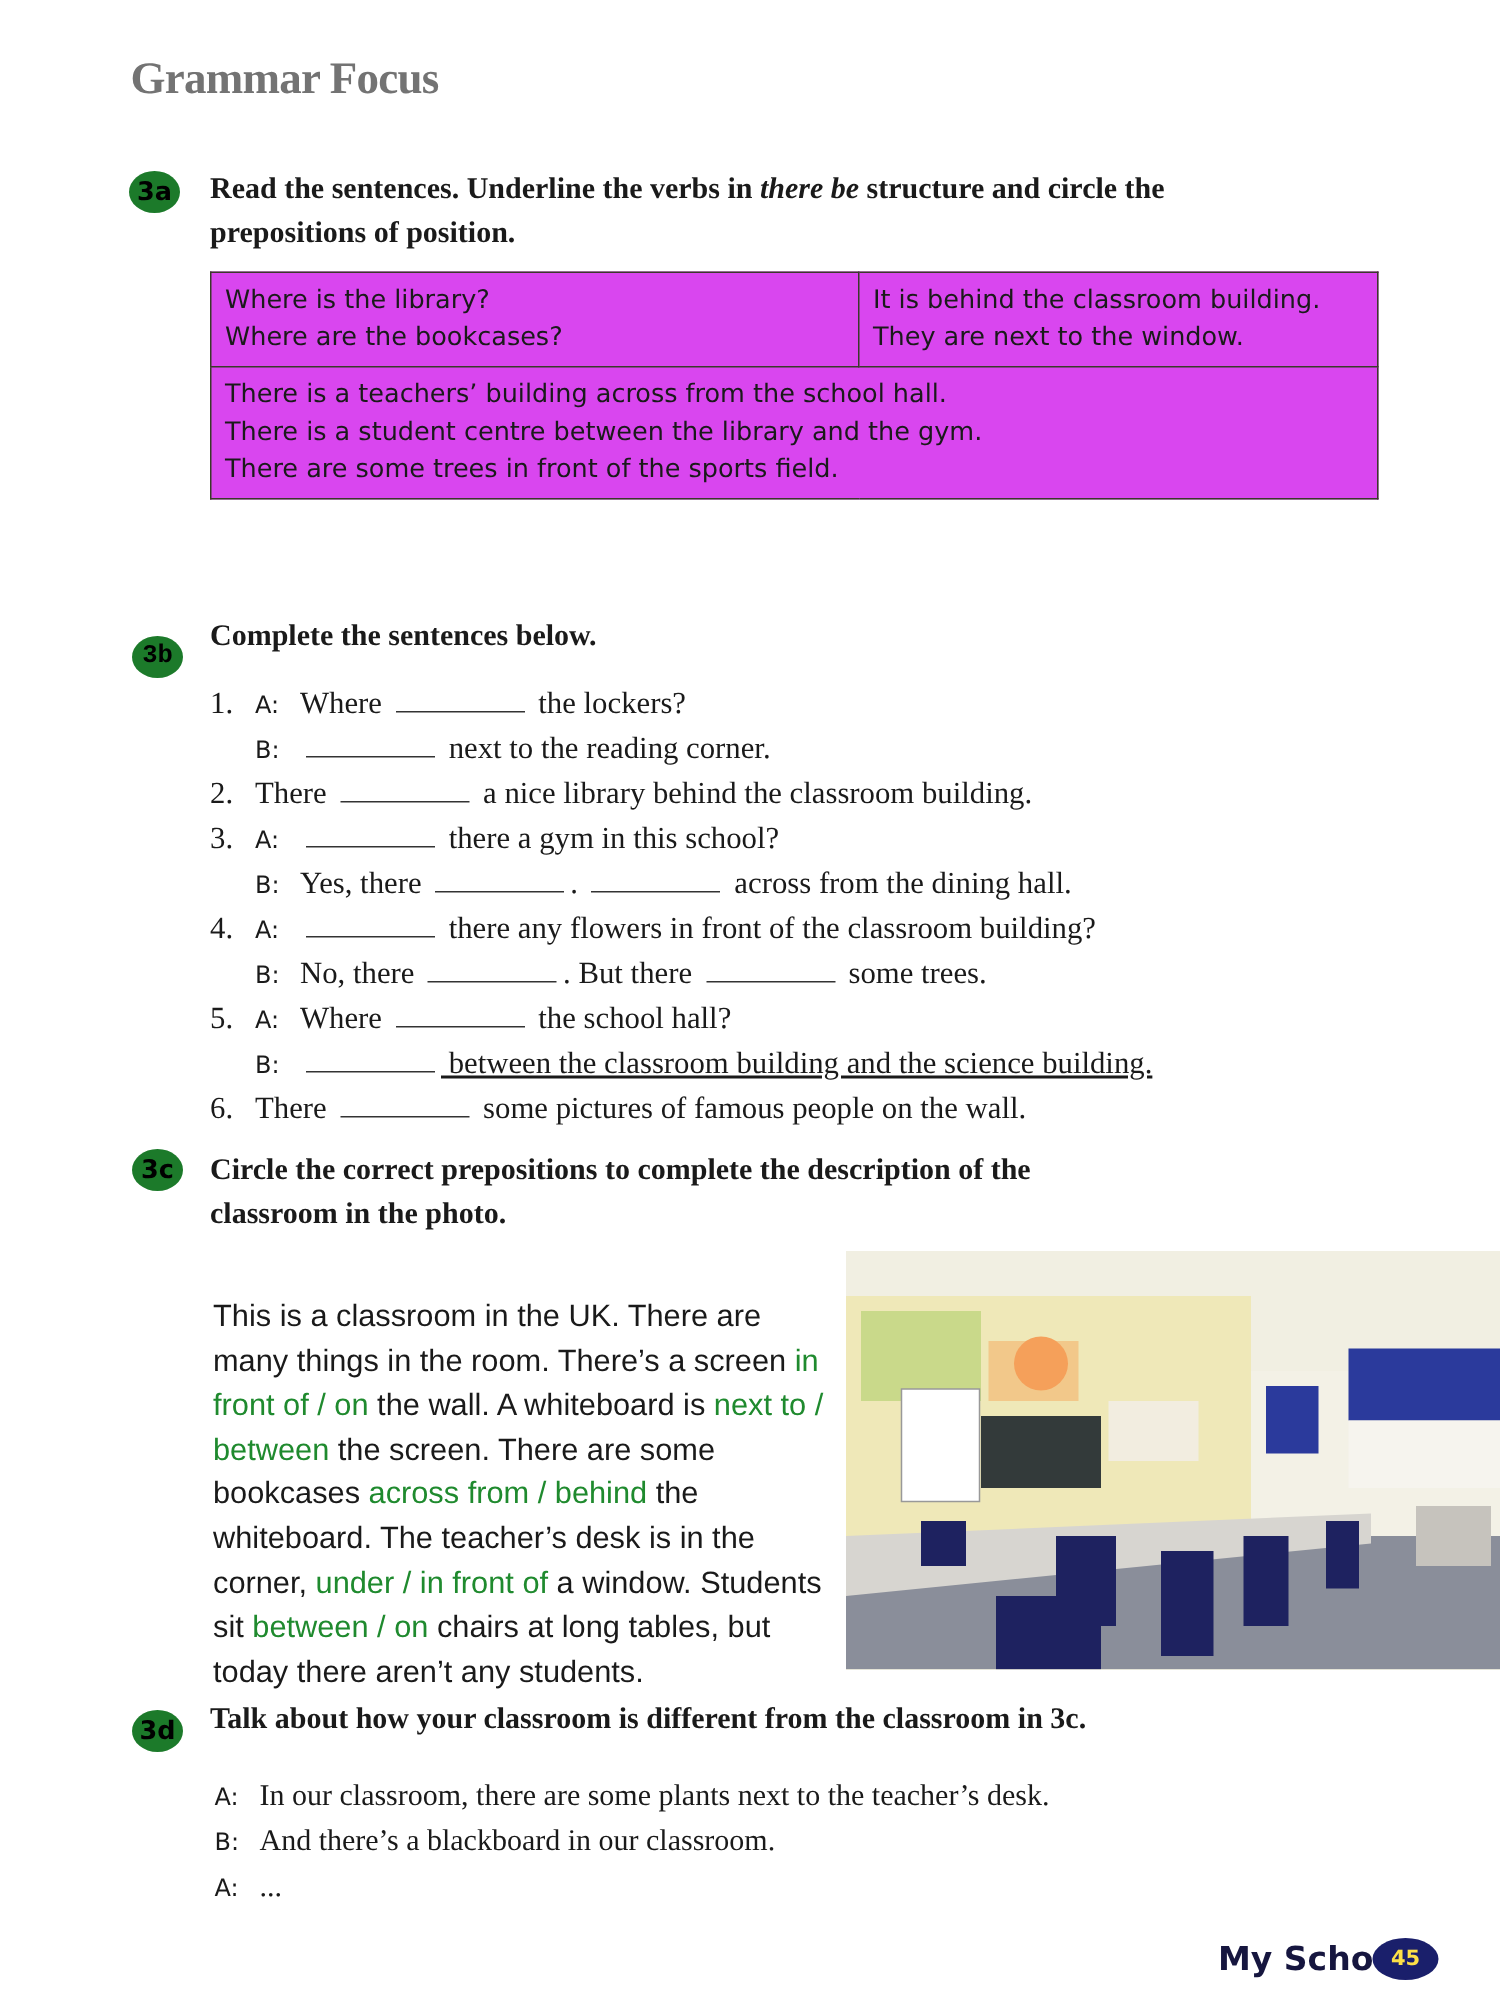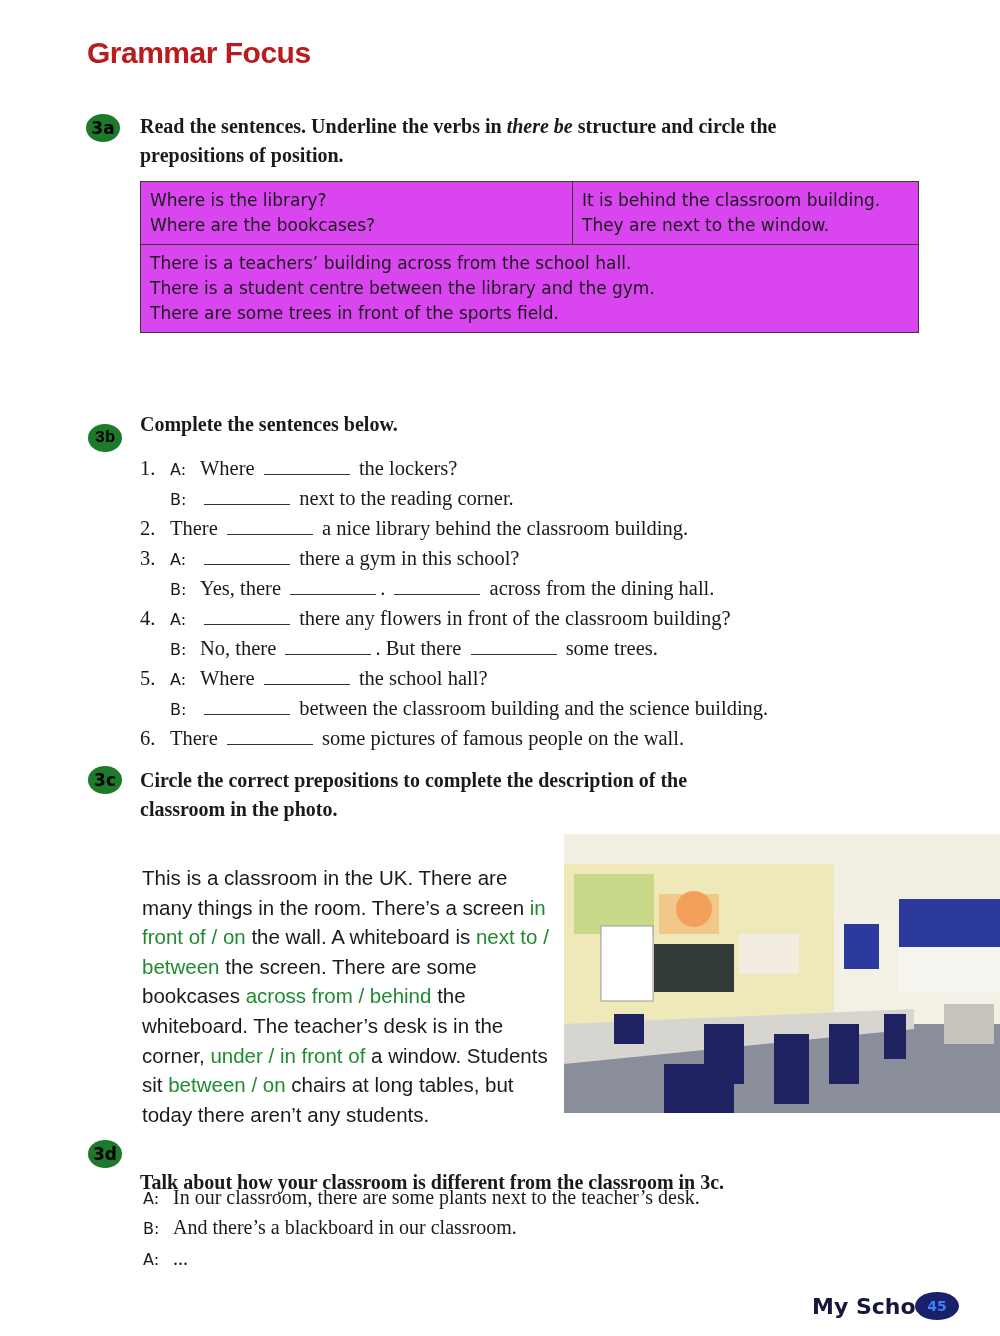--- a/index.html
+++ b/index.html
@@ -2,22 +2,22 @@
 <html><head>
 <meta charset="utf-8">
 <style>
   html, body { margin: 0; padding: 0; }
   body {
     width: 1000px; height: 1336px; background: #ffffff; position: relative; overflow: hidden;
     font-family: "DejaVu Serif", "Liberation Serif", serif; color: #1a1a1a;
   }
   .page-title {
     position: absolute; left: 87px; top: 36px;
-    font-family: Liberation Sans, sans-serif; font-weight: bold;
-    font-size: 30px; color: #b91c1c; letter-spacing: -0.5px;
+    font-family: Liberation Serif, serif; font-weight: bold;
+    font-size: 30px; color: #737373; letter-spacing: -0.5px;
   }
   .badge {
     position: absolute; width: 34px; height: 28px; border-radius: 50%;
     background: #1c7a2a; color: #000000; font-family: "DejaVu Sans", "Liberation Sans", sans-serif;
     font-weight: bold; font-size: 17px; line-height: 28px; text-align: center;
   }
   .instr {
     position: absolute; left: 140px; font-weight: bold; font-size: 18.5px; line-height: 29px;
     font-family: "Liberation Serif", "DejaVu Serif", serif; font-size: 20px;
   }
@@ -45,21 +45,21 @@
     background: #e8e2c8;
   }
   .dialog { position: absolute; left: 143px; font-family: "Liberation Serif", "DejaVu Serif", serif; font-size: 20px; }
   .dialog .spk { font-family: "DejaVu Sans", "Liberation Sans", sans-serif; font-size: 16px; display: inline-block; width: 30px; }
   .footer-label {
     position: absolute; left: 812px; top: 1294px; font-family: "DejaVu Sans", "Liberation Sans", sans-serif;
     font-size: 22px; font-weight: bold; color: #16163f;
   }
   .page-num {
     position: absolute; left: 915px; top: 1292px; width: 44px; height: 28px; border-radius: 50%;
-    background: #1a1f6b; color: #3b82f6; font-family: "DejaVu Sans", "Liberation Sans", sans-serif; font-weight: bold;
+    background: #1a1f6b; color: #fde047; font-family: "DejaVu Sans", "Liberation Sans", sans-serif; font-weight: bold;
     font-size: 14px; line-height: 28px; text-align: center;
   }
 </style>
 </head>
 <body>
 
 <div class="page-title">Grammar Focus</div>
 
 <div class="badge" style="left:86px;top:114px;">3a</div>
 <div class="instr" style="top:112px;">
@@ -93,21 +93,21 @@
 <div class="instr" style="top:410px;">Complete the sentences below.</div>
 <div id="ex3b-list">
     <div class="ex" style="top: 456px;"><span class="num">1.</span><span class="spk">A:</span><span>Where </span><span class="blank"></span><span> the lockers?</span></div>
     <div class="ex" style="top: 486px;"><span class="num"></span><span class="spk">B:</span><span class="blank"></span><span> next to the reading corner.</span></div>
     <div class="ex" style="top: 516px;"><span class="num">2.</span><span>There </span><span class="blank"></span><span> a nice library behind the classroom building.</span></div>
     <div class="ex" style="top: 546px;"><span class="num">3.</span><span class="spk">A:</span><span class="blank"></span><span> there a gym in this school?</span></div>
     <div class="ex" style="top: 576px;"><span class="num"></span><span class="spk">B:</span><span>Yes, there </span><span class="blank"></span><span>. </span><span class="blank"></span><span> across from the dining hall.</span></div>
     <div class="ex" style="top: 606px;"><span class="num">4.</span><span class="spk">A:</span><span class="blank"></span><span> there any flowers in front of the classroom building?</span></div>
     <div class="ex" style="top: 636px;"><span class="num"></span><span class="spk">B:</span><span>No, there </span><span class="blank"></span><span>. But there </span><span class="blank"></span><span> some trees.</span></div>
     <div class="ex" style="top: 666px;"><span class="num">5.</span><span class="spk">A:</span><span>Where </span><span class="blank"></span><span> the school hall?</span></div>
-    <div class="ex" style="top: 696px;"><span class="num"></span><span class="spk">B:</span><span class="blank"></span><span> between the classroom building and the science building.</span></div>
+    <div class="ex" style="top: 696px; text-decoration: underline;"><span class="num"></span><span class="spk">B:</span><span class="blank"></span><span> between the classroom building and the science building.</span></div>
     <div class="ex" style="top: 726px;"><span class="num">6.</span><span>There </span><span class="blank"></span><span> some pictures of famous people on the wall.</span></div>
   </div>
 
 <div class="badge" style="left:88px;top:766px;">3c</div>
 <div class="instr" style="top:766px;">
   <span>Circle the correct prepositions to complete the description of the</span><br>
   <span>classroom in the photo.</span>
 </div>
 <div class="para" id="para3c"><span>This is a classroom in the UK. There are many things in the room. There’s a screen </span><span class="green">in front of / on</span><span> the wall. A whiteboard is </span><span class="green">next to / between</span><span> the screen. There are some bookcases </span><span class="green">across from / behind</span><span> the whiteboard. The teacher’s desk is in the corner, </span><span class="green">under / in front of</span><span> a window. Students sit </span><span class="green">between / on</span><span> chairs at long tables, but today there aren’t any students.</span></div>
 
@@ -132,19 +132,19 @@
     <rect x="140" y="190" width="40" height="60" fill="#1e2260"></rect>
     <rect x="210" y="200" width="35" height="70" fill="#1e2260"></rect>
     <rect x="265" y="190" width="30" height="60" fill="#1e2260"></rect>
     <rect x="320" y="180" width="22" height="45" fill="#1e2260"></rect>
     <rect x="100" y="230" width="70" height="49" fill="#1e2260"></rect>
     <rect x="380" y="170" width="50" height="40" fill="#c6c3bd"></rect>
   </svg>
 </div>
 
 <div class="badge" style="left:88px;top:1140px;">3d</div>
-<div class="instr" style="top:1168px;">Talk about how your classroom is different from the classroom in 3c.</div>
+<div class="instr" style="top:1132px;">Talk about how your classroom is different from the classroom in 3c.</div>
 <div class="dialog" style="top:1186px;"><span class="spk">A:</span><span>In our classroom, there are some plants next to the teacher’s desk.</span></div>
 <div class="dialog" style="top:1216px;"><span class="spk">B:</span><span>And there’s a blackboard in our classroom.</span></div>
 <div class="dialog" style="top:1247px;"><span class="spk">A:</span><span>...</span></div>
 
 <div class="footer-label">My School</div>
 <div class="page-num">45</div>
 
 </body></html>

